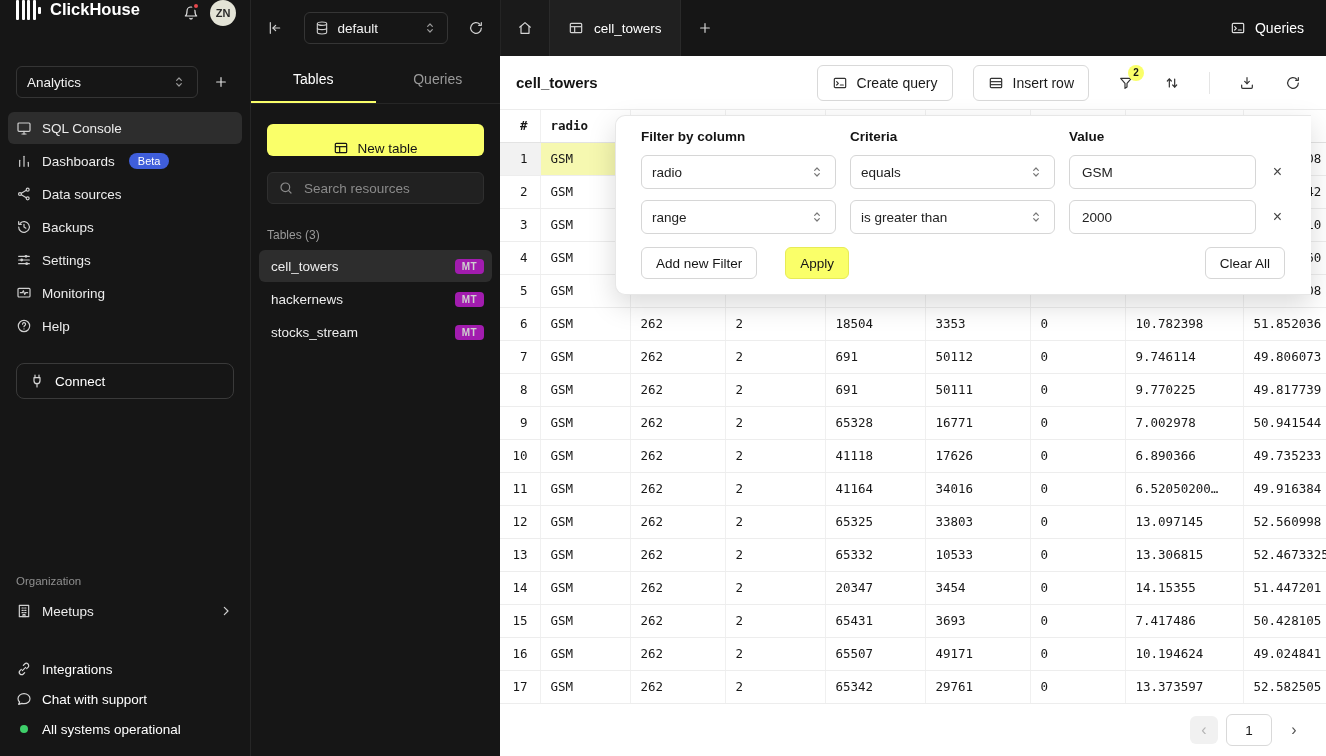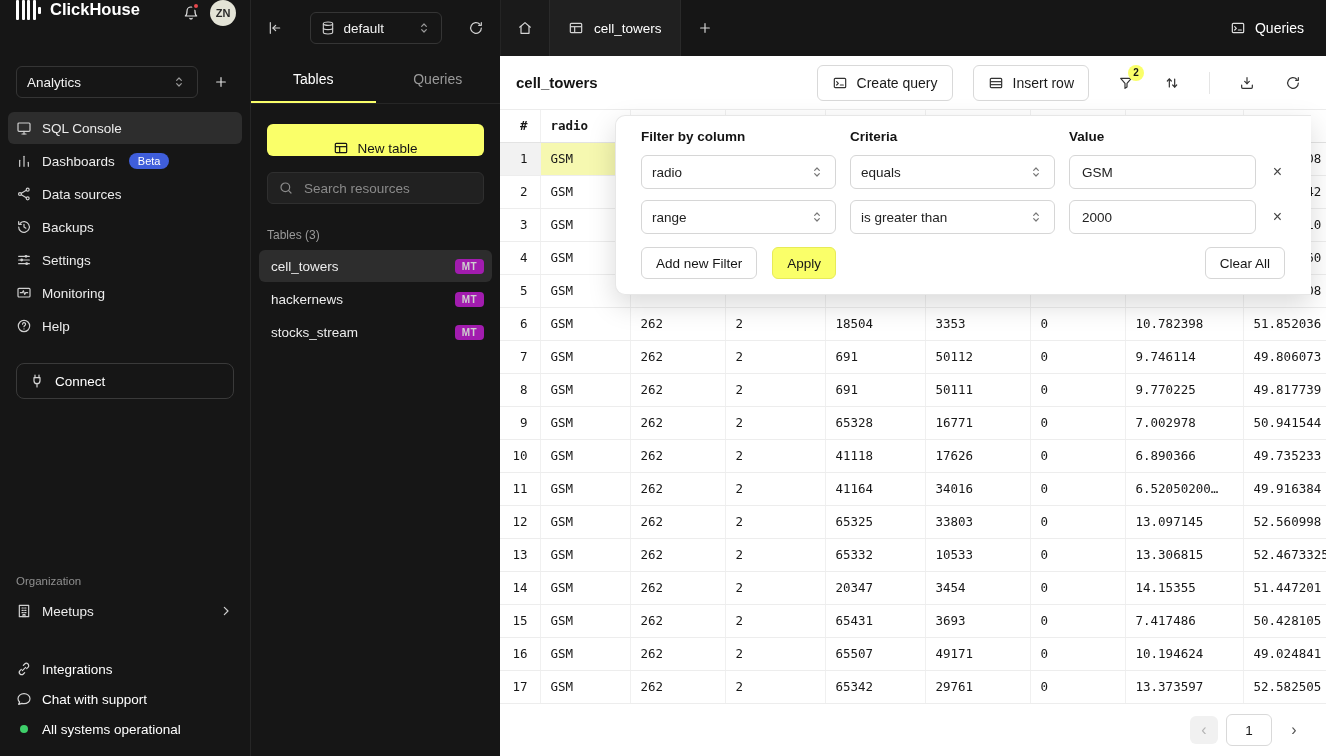--- a/index.html
+++ b/index.html
@@ -44,21 +44,21 @@
   .org-label { font-size:11.5px; color:#8f8f8f; margin:0 8px 8px; }
   .sidebar-footer { padding:26px 8px 12px; }
   .foot-item { height:30px; display:flex; align-items:center; gap:10px; padding:0 8px; font-size:13.5px; color:#fff; cursor:pointer; }
   .foot-item svg { color:#d5d5d5; }
   .status-dot { width:8px; height:8px; border-radius:50%; background:#3ecf6a; margin:0 4px; flex-shrink:0; }
 
   
   .panel { width:250px; background:#161616; border-left:1px solid #262626; display:flex; flex-direction:column; flex-shrink:0; }
   .panel-header { height:56px; display:flex; align-items:center; justify-content:space-between; padding:0 16px; flex-shrink:0; }
   .icon-plain { color:#cfcfcf; display:flex; align-items:center; justify-content:center; }
-  .db-select { width:132px; height:32px; border:1px solid #353535; border-radius:6px; display:flex; align-items:center; gap:8px; padding:0 9px; font-size:13.5px; color:#f2f2f2; cursor:pointer; }
+  .db-select { width:144px; height:32px; border:1px solid #353535; border-radius:6px; display:flex; align-items:center; gap:8px; padding:0 9px; font-size:13.5px; color:#f2f2f2; cursor:pointer; }
   .db-select svg { color:#cfcfcf; }
   .db-select .chev { margin-left:auto; color:#9a9a9a; }
   .panel-tabs { height:48px; display:flex; border-bottom:1px solid #262626; flex-shrink:0; }
   .panel-tab { flex:1; display:flex; align-items:center; justify-content:center; font-size:14px; color:#9a9a9a; border-bottom:2px solid transparent; cursor:pointer; }
   .panel-tab.active { color:#fff; border-bottom-color:#faff69; }
   .new-table-btn { margin:20px 16px 0; height:32px; background:#faff69; border-radius:6px; color:#141414; font-size:13.5px; font-weight:500; display:flex; align-items:flex-end; justify-content:center; gap:8px; flex-shrink:0; }
   .search-box { margin:16px 16px 0; height:32px; background:#212121; border:1px solid #2f2f2f; border-radius:6px; display:flex; align-items:center; gap:8px; padding:0 10px; color:#8a8a8a; flex-shrink:0; }
   .search-box input { flex:1; min-width:0; background:transparent; border:none; outline:none; color:#dddddd; font-size:13.5px; font-family:inherit; }
   .search-box input::placeholder { color:#8a8a8a; }
   .tables-label { margin:24px 16px 8px; font-size:12px; color:#9a9a9a; }
@@ -97,21 +97,21 @@
   td.cell-selected { background:#f6f8b0; }
 
   
   .filter-popup { position:absolute; top:59px; left:115px; right:15px; background:#fff; border:1px solid #e7e7e7; border-right:none; border-radius:10px 0 0 10px; box-shadow:0 10px 28px rgba(0,0,0,.15); z-index:20; padding:13px 26px 15px 25px; }
   .fp-grid { display:grid; grid-template-columns:195px 205px 187px 1fr; column-gap:14px; row-gap:11px; align-items:center; }
   .fp-label { font-size:13.5px; font-weight:700; color:#141414; }
   .fp-select { height:34px; border:1px solid #d6d6d6; border-radius:6px; display:flex; align-items:center; justify-content:space-between; padding:0 10px; font-size:13.5px; color:#222; cursor:pointer; background:#fff; }
   .fp-select .chev { color:#777; }
   .fp-input { height:34px; width:100%; border:1px solid #d6d6d6; border-radius:6px; padding:0 12px; font-size:13.5px; color:#222; font-family:inherit; outline:none; }
   .fp-close { justify-self:center; color:#444; font-size:16px; line-height:1; }
-  .fp-actions { margin-top:13px; display:flex; align-items:center; gap:15px; }
+  .fp-actions { margin-top:13px; display:flex; align-items:center; gap:28px; }
   .fp-btn { height:32px; padding:0 14px; border:1px solid #d6d6d6; border-radius:6px; background:#fff; font-size:13.5px; color:#161616; }
   .fp-apply { background:#faff69; border-color:#e7eb57; font-weight:500; }
   .fp-clear { margin-left:auto; }
 
   
   .pagination { position:absolute; right:18px; bottom:10px; display:flex; align-items:center; gap:8px; z-index:5; }
   .pg-prev { width:28px; height:28px; border-radius:6px; background:#f1f1f1; color:#b5b5b5; font-size:16px; display:flex; align-items:center; justify-content:center; }
   .pg-page { width:46px; height:32px; border:1px solid #d9d9d9; border-radius:6px; background:#fff; font-size:13.5px; display:flex; align-items:center; justify-content:center; cursor:pointer; }
   .pg-next { width:28px; height:28px; border-radius:6px; color:#555; font-size:16px; display:flex; align-items:center; justify-content:center; }
 </style>

